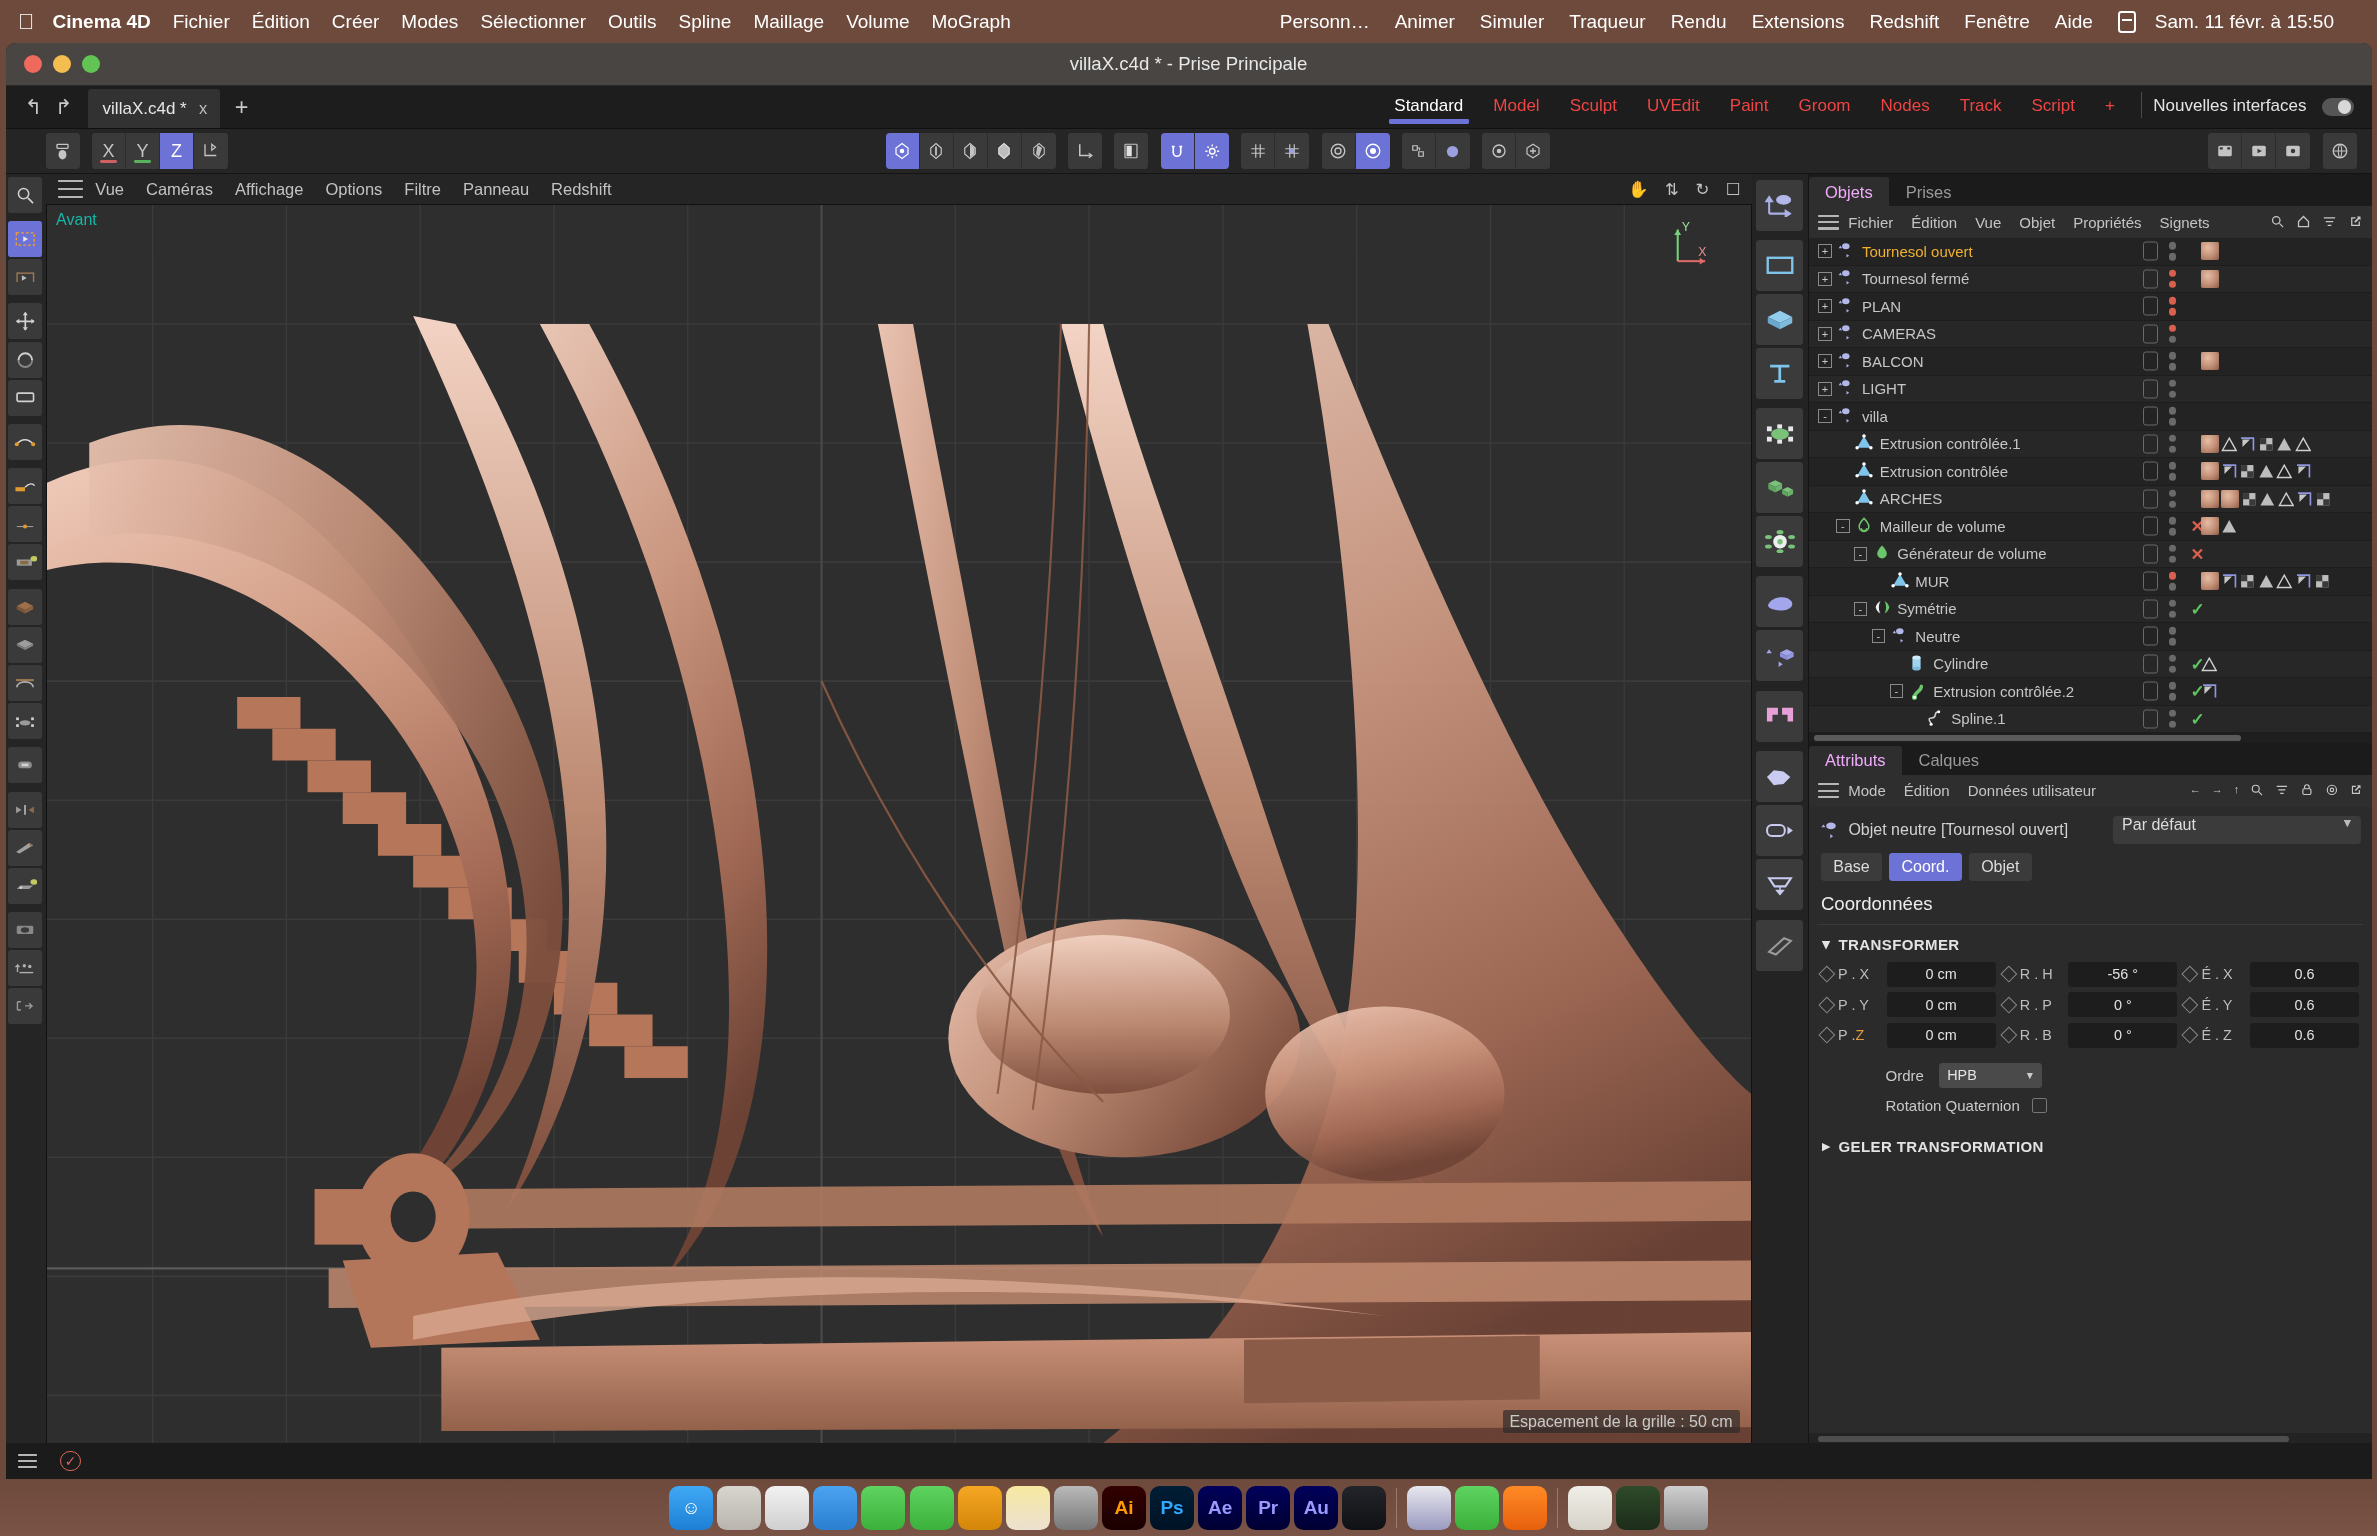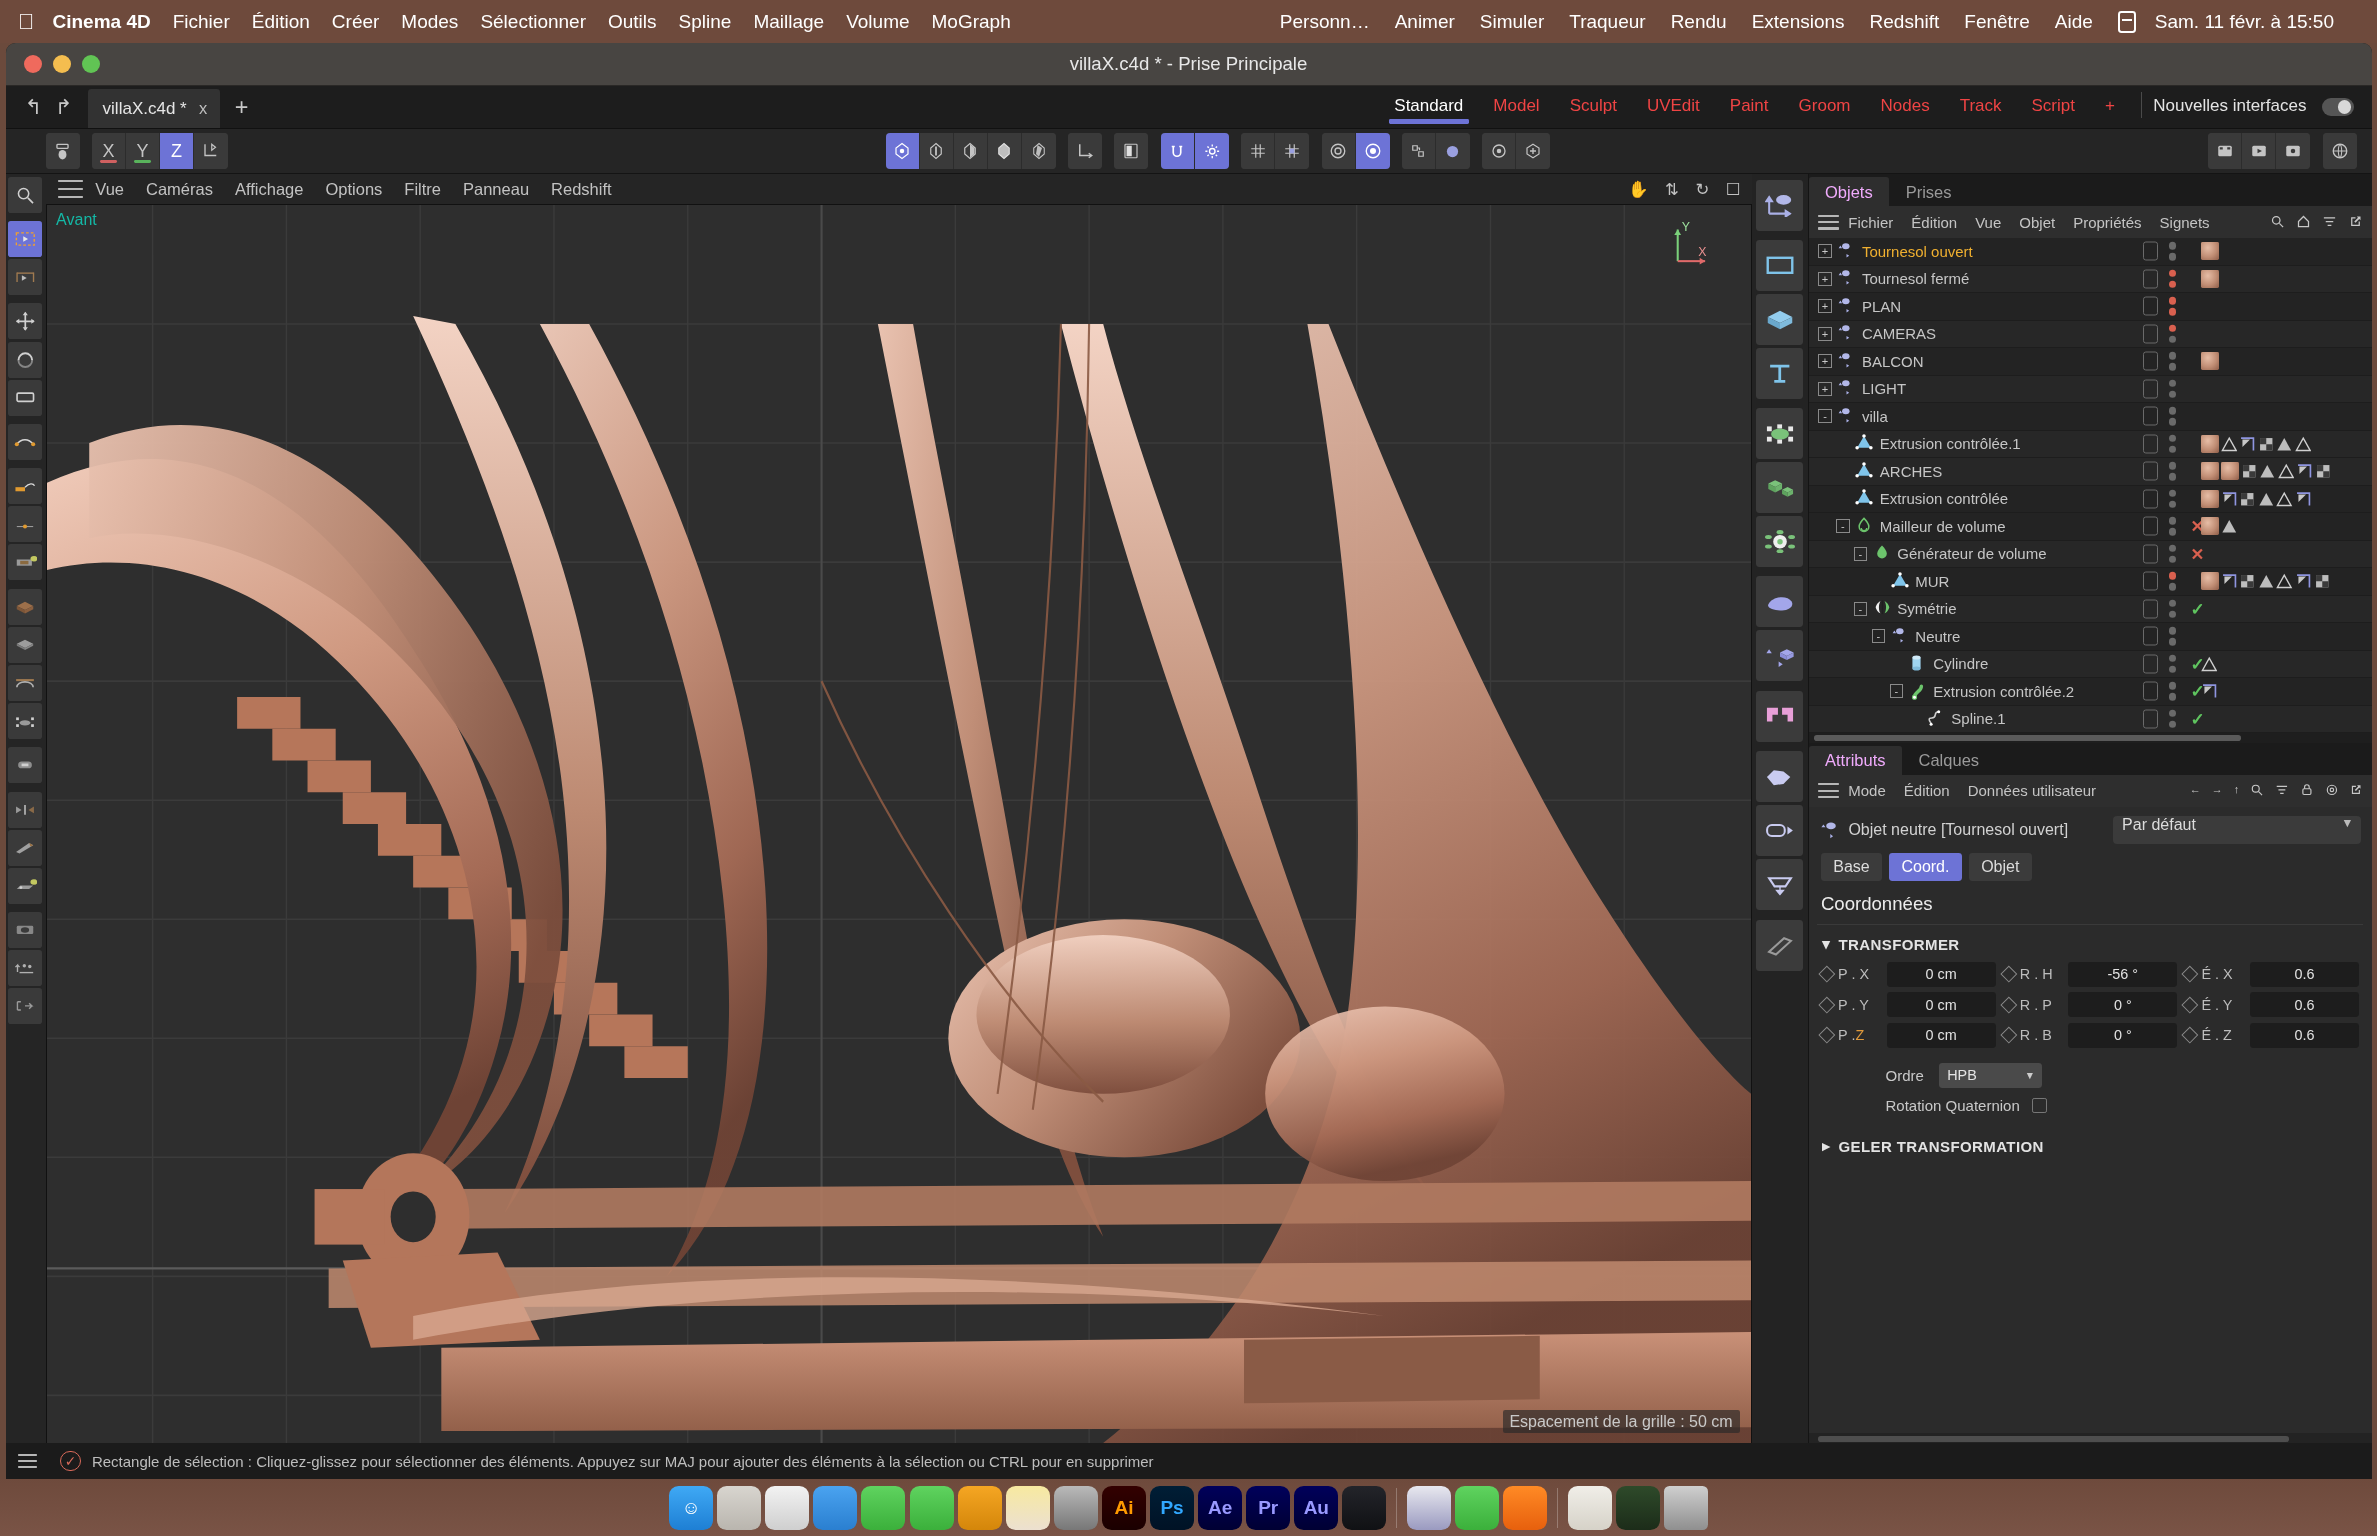--- a/index.html
+++ b/index.html
@@ -1058,20 +1058,58 @@
                     <rect x="12" y="12" width="9" height="9" fill="#3a3a3a"></rect>
                   </svg></span>
                 <span class="tagsq"><svg width="16.5" height="16.5" viewBox="0 0 24 24">
                     <path d="M12 3l10 18H2z" fill="#bdbdbd"></path>
                   </svg></span>
                 <span class="tagsq"><svg width="16.5" height="16.5" viewBox="0 0 24 24">
                     <path d="M12 3l10 18H2z" fill="none" stroke="#d0d0d0" stroke-width="2"></path>
                   </svg></span>
               </span>
             </div>
+            <div class="orow">
+              <span style="width: 27.5px; flex: 0 0 auto;"></span>
+              <span style="width: 13.8px; flex: 0 0 auto;"></span>
+              <span class="oicon"><svg width="18" height="16.5" viewBox="0 0 26 24">
+                  <path d="M13 3L23 20H3z" fill="#7fc4ea"></path>
+                  <circle cx="13" cy="3" r="2.6" fill="#fff"></circle>
+                  <circle cx="3" cy="20" r="2.6" fill="#fff"></circle>
+                  <circle cx="23" cy="20" r="2.6" fill="#fff"></circle>
+                </svg></span>
+              <span class="oname">Extrusion contrôlée</span>
+              <span class="editbox"></span>
+              <span class="dots">
+                <i></i>
+                <i></i>
+              </span>
+              <span class="tagbox">
+                <span class="thumb"></span>
+                <span class="tagsq"><svg width="16.5" height="16.5" viewBox="0 0 24 24">
+                    <path d="M3 3h18v18" fill="none" stroke="#8f95e0" stroke-width="2.4"></path>
+                    <path d="M5 5h11L5 16z" fill="#c8c8c8"></path>
+                  </svg></span>
+                <span class="tagsq"><svg width="16.5" height="16.5" viewBox="0 0 24 24">
+                    <rect x="3" y="3" width="18" height="18" fill="#bdbdbd"></rect>
+                    <rect x="3" y="3" width="9" height="9" fill="#3a3a3a"></rect>
+                    <rect x="12" y="12" width="9" height="9" fill="#3a3a3a"></rect>
+                  </svg></span>
+                <span class="tagsq"><svg width="16.5" height="16.5" viewBox="0 0 24 24">
+                    <path d="M12 3l10 18H2z" fill="#bdbdbd"></path>
+                  </svg></span>
+                <span class="tagsq"><svg width="16.5" height="16.5" viewBox="0 0 24 24">
+                    <path d="M12 3l10 18H2z" fill="none" stroke="#d0d0d0" stroke-width="2"></path>
+                  </svg></span>
+                <span class="tagsq"><svg width="16.5" height="16.5" viewBox="0 0 24 24">
+                    <path d="M3 3h18v18" fill="none" stroke="#8f95e0" stroke-width="2.4"></path>
+                    <path d="M5 5h11L5 16z" fill="#c8c8c8"></path>
+                  </svg></span>
+              </span>
+            </div>
             <div class="orow alt">
               <span style="width: 27.5px; flex: 0 0 auto;"></span>
               <span style="width: 13.8px; flex: 0 0 auto;"></span>
               <span class="oicon"><svg width="18" height="16.5" viewBox="0 0 26 24">
                   <path d="M13 3L23 20H3z" fill="#7fc4ea"></path>
                   <circle cx="13" cy="3" r="2.6" fill="#fff"></circle>
                   <circle cx="3" cy="20" r="2.6" fill="#fff"></circle>
                   <circle cx="23" cy="20" r="2.6" fill="#fff"></circle>
                 </svg></span>
               <span class="oname">ARCHES</span>
@@ -1095,58 +1133,20 @@
                     <path d="M12 3l10 18H2z" fill="none" stroke="#d0d0d0" stroke-width="2"></path>
                   </svg></span>
                 <span class="tagsq"><svg width="16.5" height="16.5" viewBox="0 0 24 24">
                     <path d="M3 3h18v18" fill="none" stroke="#8f95e0" stroke-width="2.4"></path>
                     <path d="M5 5h11L5 16z" fill="#c8c8c8"></path>
                   </svg></span>
                 <span class="tagsq"><svg width="16.5" height="16.5" viewBox="0 0 24 24">
                     <rect x="3" y="3" width="18" height="18" fill="#bdbdbd"></rect>
                     <rect x="3" y="3" width="9" height="9" fill="#3a3a3a"></rect>
                     <rect x="12" y="12" width="9" height="9" fill="#3a3a3a"></rect>
-                  </svg></span>
-              </span>
-            </div>
-            <div class="orow">
-              <span style="width: 27.5px; flex: 0 0 auto;"></span>
-              <span style="width: 13.8px; flex: 0 0 auto;"></span>
-              <span class="oicon"><svg width="18" height="16.5" viewBox="0 0 26 24">
-                  <path d="M13 3L23 20H3z" fill="#7fc4ea"></path>
-                  <circle cx="13" cy="3" r="2.6" fill="#fff"></circle>
-                  <circle cx="3" cy="20" r="2.6" fill="#fff"></circle>
-                  <circle cx="23" cy="20" r="2.6" fill="#fff"></circle>
-                </svg></span>
-              <span class="oname">Extrusion contrôlée</span>
-              <span class="editbox"></span>
-              <span class="dots">
-                <i></i>
-                <i></i>
-              </span>
-              <span class="tagbox">
-                <span class="thumb"></span>
-                <span class="tagsq"><svg width="16.5" height="16.5" viewBox="0 0 24 24">
-                    <path d="M3 3h18v18" fill="none" stroke="#8f95e0" stroke-width="2.4"></path>
-                    <path d="M5 5h11L5 16z" fill="#c8c8c8"></path>
-                  </svg></span>
-                <span class="tagsq"><svg width="16.5" height="16.5" viewBox="0 0 24 24">
-                    <rect x="3" y="3" width="18" height="18" fill="#bdbdbd"></rect>
-                    <rect x="3" y="3" width="9" height="9" fill="#3a3a3a"></rect>
-                    <rect x="12" y="12" width="9" height="9" fill="#3a3a3a"></rect>
-                  </svg></span>
-                <span class="tagsq"><svg width="16.5" height="16.5" viewBox="0 0 24 24">
-                    <path d="M12 3l10 18H2z" fill="#bdbdbd"></path>
-                  </svg></span>
-                <span class="tagsq"><svg width="16.5" height="16.5" viewBox="0 0 24 24">
-                    <path d="M12 3l10 18H2z" fill="none" stroke="#d0d0d0" stroke-width="2"></path>
-                  </svg></span>
-                <span class="tagsq"><svg width="16.5" height="16.5" viewBox="0 0 24 24">
-                    <path d="M3 3h18v18" fill="none" stroke="#8f95e0" stroke-width="2.4"></path>
-                    <path d="M5 5h11L5 16z" fill="#c8c8c8"></path>
                   </svg></span>
               </span>
             </div>
             <div class="orow">
               <span style="width: 27.5px; flex: 0 0 auto;"></span>
               <span class="otoggle">-</span>
               <span class="oicon"><svg width="18" height="16.5" viewBox="0 0 26 24">
                   <path d="M13 2c4 4 7 8 7 12a7 7 0 01-14 0c0-4 3-8 7-12z" fill="none" stroke="#6cc46c" stroke-width="2.2"></path>
                   <path d="M9 16a4 4 0 008 0" fill="none" stroke="#6cc46c" stroke-width="2"></path>
                 </svg></span>
@@ -1459,21 +1459,20 @@
 
   </div>
 
   <div class="statusbar">
     <span class="burger">
         <i></i>
         <i></i>
         <i></i>
       </span>
     <span class="stok"></span>
-    <span>Rectangle de sélection : Cliquez-glissez pour sélectionner des éléments. Appuyez sur MAJ pour ajouter des éléments à la sélection ou CTRL pour en supprimer</span>
   </div>
 
   <div class="dock">
       <span class="dicon" style="background: linear-gradient(rgb(63, 169, 245), rgb(30, 127, 212));">☺</span>
       <span class="dicon" style="background: linear-gradient(rgb(216, 213, 207), rgb(185, 181, 174));"></span>
       <span class="dicon" style="background: linear-gradient(rgb(242, 242, 242), rgb(207, 207, 207));"></span>
       <span class="dicon" style="background: linear-gradient(rgb(74, 163, 240), rgb(42, 127, 208));"></span>
       <span class="dicon" style="background: linear-gradient(rgb(95, 211, 95), rgb(59, 176, 59));"></span>
       <span class="dicon" style="background: linear-gradient(rgb(95, 211, 95), rgb(59, 176, 59));"></span>
       <span class="dicon" style="background: linear-gradient(rgb(245, 166, 35), rgb(212, 134, 10));"></span>

